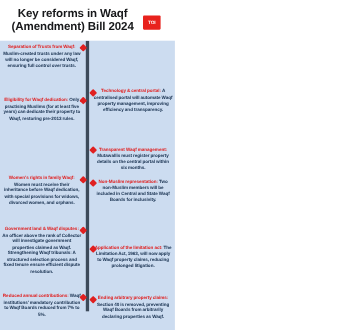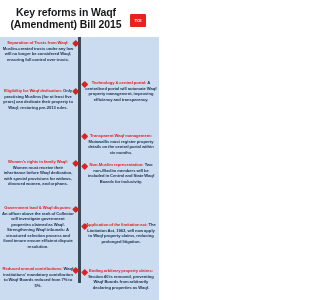--- a/index.html
+++ b/index.html
@@ -116,21 +116,21 @@
   }
   .marker.to-left  { left: 72.5px; }
   .marker.to-right { left: 81.6px; }
 </style>
 </head>
 <body>
 
 <div id="infographic">
 
   <div class="header">
-    <div class="header-title">Key reforms in Waqf (Amendment) Bill 2015</div>
+    <div class="header-title">Key reforms in Waqf (Amendment) Bill 2024</div>
     <div class="toi-logo">
       <span class="toi-logo-text">TOI</span>
     </div>
   </div>
 
   <div class="board">
     <div class="spine"></div>
     <div id="items-layer">
         <div class="item left" style="top: 3px;">
           <div class="item-text"><span class="lead">Separation of Trusts from Waqf:</span><span> Muslim-created trusts under any law will no longer be considered Waqf, ensuring full control over trusts.</span></div>

